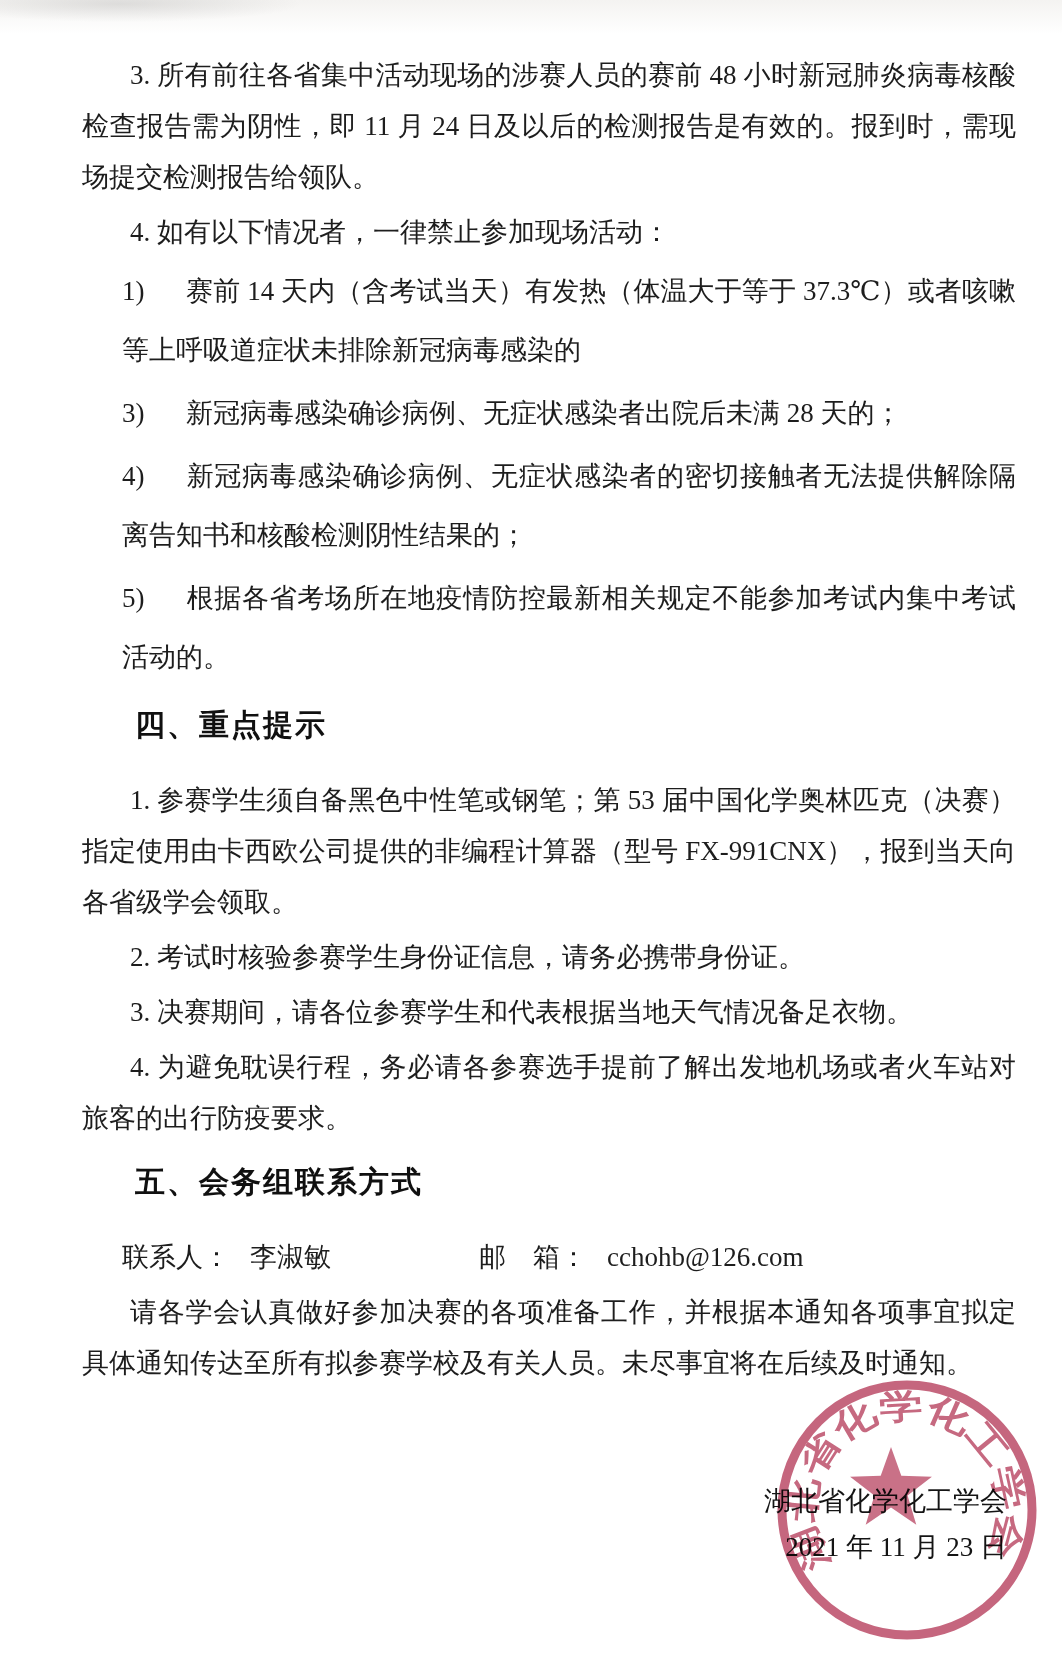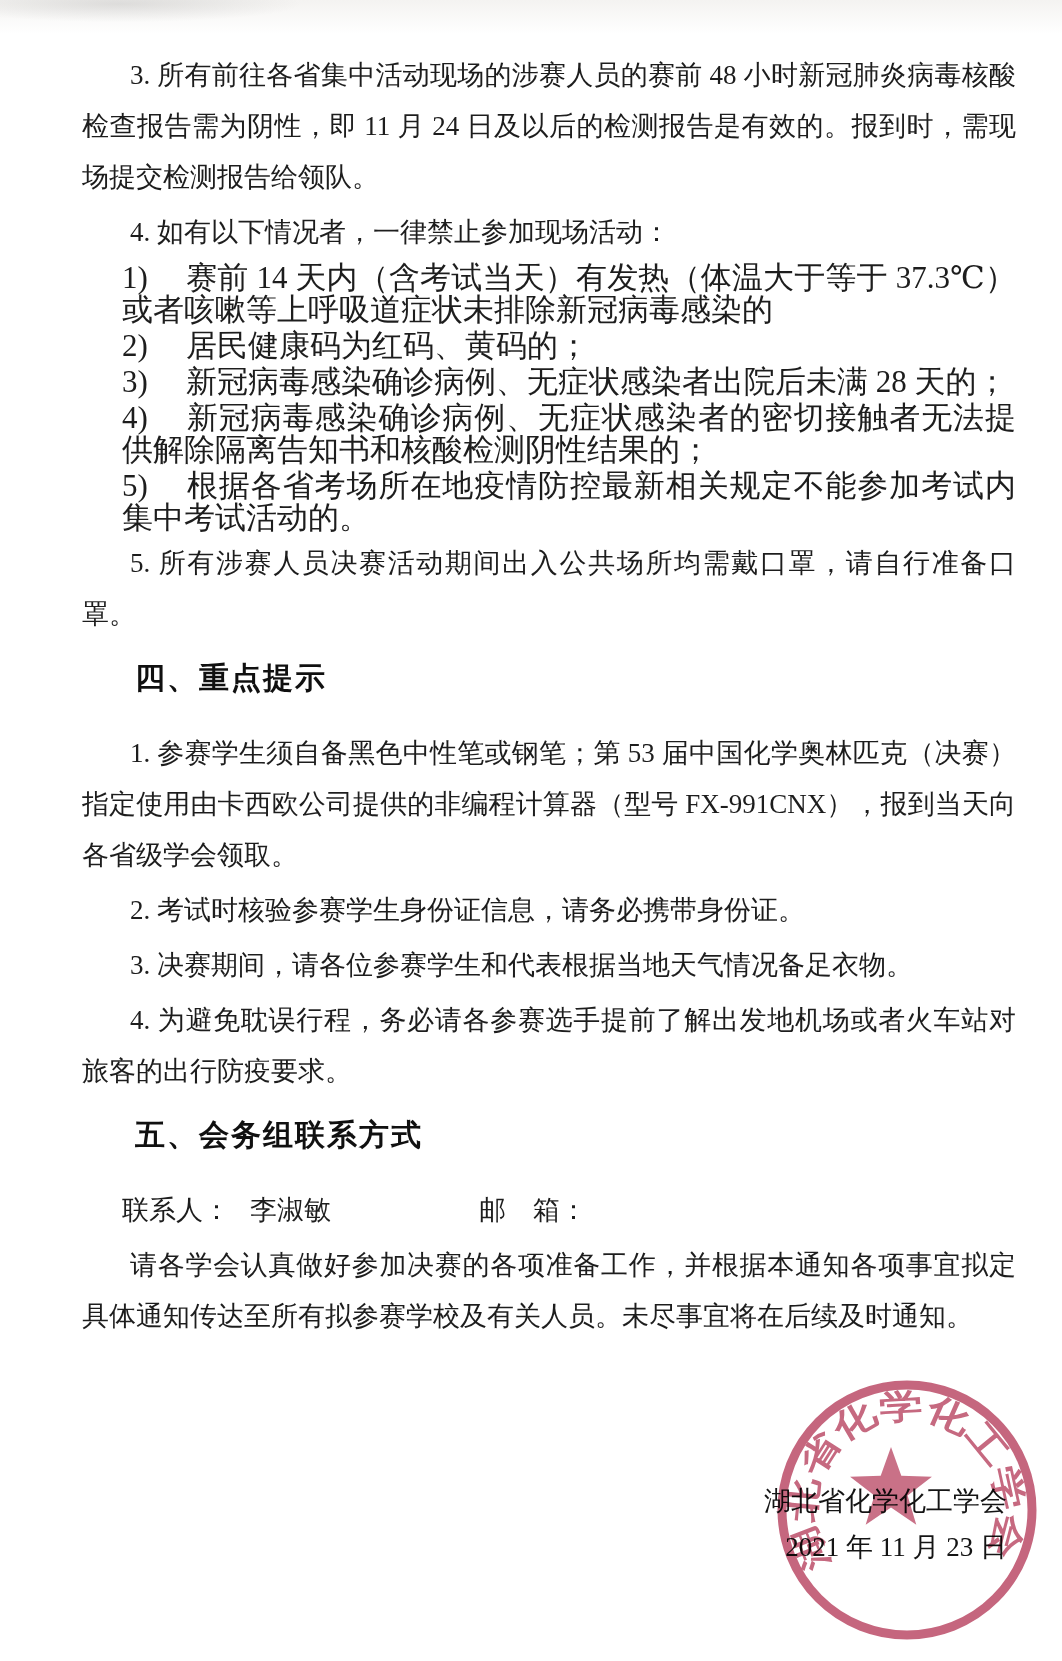--- a/index.html
+++ b/index.html
@@ -21,21 +21,21 @@
   }
   .doc{padding-top:50px;}
   .para{
     font-size:27px;line-height:51px;
     text-align:justify;
     margin:0 46px 4px 82px;
     text-indent:48px;
     white-space:normal;
   }
   .list-item{
-    font-size:31px;line-height:32px;
+    font-size:27px;line-height:59px;
     text-align:justify;
     margin:0 46px 4px 122px;
     text-indent:0;
   }
   .list-item .marker{
     display:inline-block;min-width:64px;
   }
   .heading{
     font-size:30px;font-weight:700;color:#101010;
     font-family:"Liberation Sans","DejaVu Sans",sans-serif;
@@ -65,36 +65,35 @@
 </style>
 </head>
 <body>
 
 <div class="page">
 
   <div class="doc">
       <p class="para">3. 所有前往各省集中活动现场的涉赛人员的赛前 48 小时新冠肺炎病毒核酸检查报告需为阴性，即 11 月 24 日及以后的检测报告是有效的。报到时，需现场提交检测报告给领队。</p>
       <p class="para">4. 如有以下情况者，一律禁止参加现场活动：</p>
       <p class="list-item"><span class="marker">1)</span><span>赛前 14 天内（含考试当天）有发热（体温大于等于 37.3℃）或者咳嗽等上呼吸道症状未排除新冠病毒感染的</span></p>
-      <p class="list-item"><span class="marker">2)</span><span>居民健康码为红码、黄码的；</span></p>
       <p class="list-item"><span class="marker">3)</span><span>新冠病毒感染确诊病例、无症状感染者出院后未满 28 天的；</span></p>
       <p class="list-item"><span class="marker">4)</span><span>新冠病毒感染确诊病例、无症状感染者的密切接触者无法提供解除隔离告知书和核酸检测阴性结果的；</span></p>
       <p class="list-item"><span class="marker">5)</span><span>根据各省考场所在地疫情防控最新相关规定不能参加考试内集中考试活动的。</span></p>
-      <p class="para">5. 所有涉赛人员决赛活动期间出入公共场所均需戴口罩，请自行准备口罩。</p>
       <h2 class="heading">四、重点提示</h2>
       <p class="para">1. 参赛学生须自备黑色中性笔或钢笔；第 53 届中国化学奥林匹克（决赛）指定使用由卡西欧公司提供的非编程计算器（型号 FX-991CNX），报到当天向各省级学会领取。</p>
       <p class="para">2. 考试时核验参赛学生身份证信息，请务必携带身份证。</p>
       <p class="para">3. 决赛期间，请各位参赛学生和代表根据当地天气情况备足衣物。</p>
       <p class="para">4. 为避免耽误行程，务必请各参赛选手提前了解出发地机场或者火车站对旅客的出行防疫要求。</p>
       <h2 class="heading">五、会务组联系方式</h2>
       <p class="contact">
         <span class="label">联系人：</span>
         <span class="name">李淑敏</span>
         <span class="spacer"></span>
         <span>邮　箱：</span>
+        <span>cchohb@126.com</span>
       </p>
       <p class="para">请各学会认真做好参加决赛的各项准备工作，并根据本通知各项事宜拟定具体通知传达至所有拟参赛学校及有关人员。未尽事宜将在后续及时通知。</p>
     </div>
 
   <div class="signature">
     <div>湖北省化学化工学会</div>
     <div>2021 年 11 月 23 日</div>
   </div>
 
   <svg class="stamp" viewBox="0 0 260 260" xmlns="http://www.w3.org/2000/svg">

